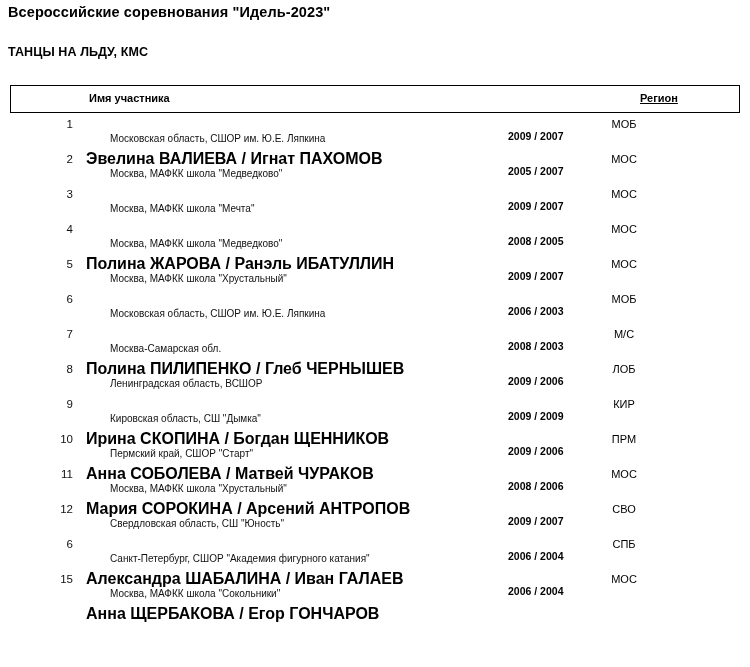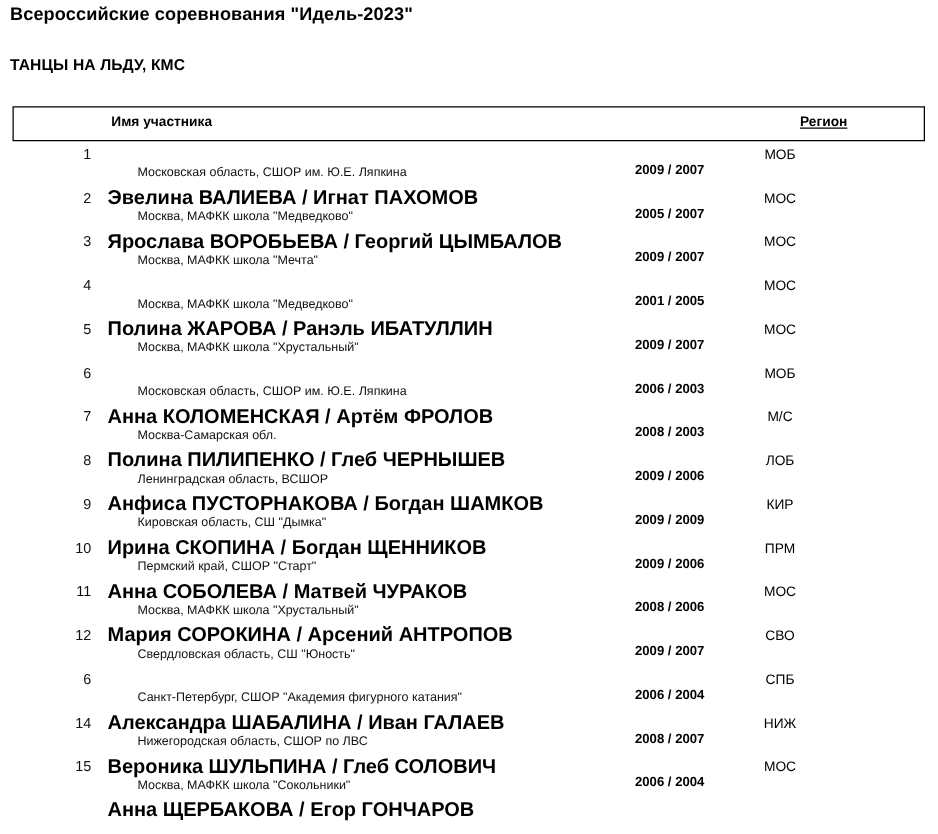--- a/index.html
+++ b/index.html
@@ -138,61 +138,58 @@
   <div class="rows" id="rows-container">
       <div class="row">
         <span class="rank">1</span>
         <span class="pair">Эвелина ВАЛИЕВА / Игнат ПАХОМОВ</span>
         <span class="club">Московская область, СШОР им. Ю.Е. Ляпкина</span>
         <span class="years">2009 / 2007</span>
         <span class="region">МОБ</span>
       </div>
       <div class="row">
         <span class="rank">2</span>
-        <span class="pair">Ярослава ВОРОБЬЕВА / Георгий ЦЫМБАЛОВ</span>
         <span class="club">Москва, МАФКК школа "Медведково"</span>
         <span class="years">2005 / 2007</span>
         <span class="region">МОС</span>
       </div>
       <div class="row">
         <span class="rank">3</span>
         <span class="club">Москва, МАФКК школа "Мечта"</span>
         <span class="years">2009 / 2007</span>
         <span class="region">МОС</span>
       </div>
       <div class="row">
         <span class="rank">4</span>
         <span class="pair">Полина ЖАРОВА / Ранэль ИБАТУЛЛИН</span>
         <span class="club">Москва, МАФКК школа "Медведково"</span>
-        <span class="years">2001 / 2005</span>
+        <span class="years">2008 / 2005</span>
         <span class="region">МОС</span>
       </div>
       <div class="row">
         <span class="rank">5</span>
         <span class="club">Москва, МАФКК школа "Хрустальный"</span>
         <span class="years">2009 / 2007</span>
         <span class="region">МОС</span>
       </div>
       <div class="row">
         <span class="rank">6</span>
-        <span class="pair">Анна КОЛОМЕНСКАЯ / Артём ФРОЛОВ</span>
         <span class="club">Московская область, СШОР им. Ю.Е. Ляпкина</span>
         <span class="years">2006 / 2003</span>
         <span class="region">МОБ</span>
       </div>
       <div class="row">
         <span class="rank">7</span>
         <span class="pair">Полина ПИЛИПЕНКО / Глеб ЧЕРНЫШЕВ</span>
         <span class="club">Москва-Самарская обл.</span>
         <span class="years">2008 / 2003</span>
         <span class="region">М/С</span>
       </div>
       <div class="row">
         <span class="rank">8</span>
-        <span class="pair">Анфиса ПУСТОРНАКОВА / Богдан ШАМКОВ</span>
         <span class="club">Ленинградская область, ВСШОР</span>
         <span class="years">2009 / 2006</span>
         <span class="region">ЛОБ</span>
       </div>
       <div class="row">
         <span class="rank">9</span>
         <span class="pair">Ирина СКОПИНА / Богдан ЩЕННИКОВ</span>
         <span class="club">Кировская область, СШ "Дымка"</span>
         <span class="years">2009 / 2009</span>
         <span class="region">КИР</span>
@@ -218,27 +215,20 @@
         <span class="region">СВО</span>
       </div>
       <div class="row">
         <span class="rank">6</span>
         <span class="pair">Александра ШАБАЛИНА / Иван ГАЛАЕВ</span>
         <span class="club">Санкт-Петербург, СШОР "Академия фигурного катания"</span>
         <span class="years">2006 / 2004</span>
         <span class="region">СПБ</span>
       </div>
       <div class="row">
-        <span class="rank">14</span>
-        <span class="pair">Вероника ШУЛЬПИНА / Глеб СОЛОВИЧ</span>
-        <span class="club">Нижегородская область, СШОР по ЛВС</span>
-        <span class="years">2008 / 2007</span>
-        <span class="region">НИЖ</span>
-      </div>
-      <div class="row">
         <span class="rank">15</span>
         <span class="pair">Анна ЩЕРБАКОВА / Егор ГОНЧАРОВ</span>
         <span class="club">Москва, МАФКК школа "Сокольники"</span>
         <span class="years">2006 / 2004</span>
         <span class="region">МОС</span>
       </div>
     </div>
 
 </div>
 

